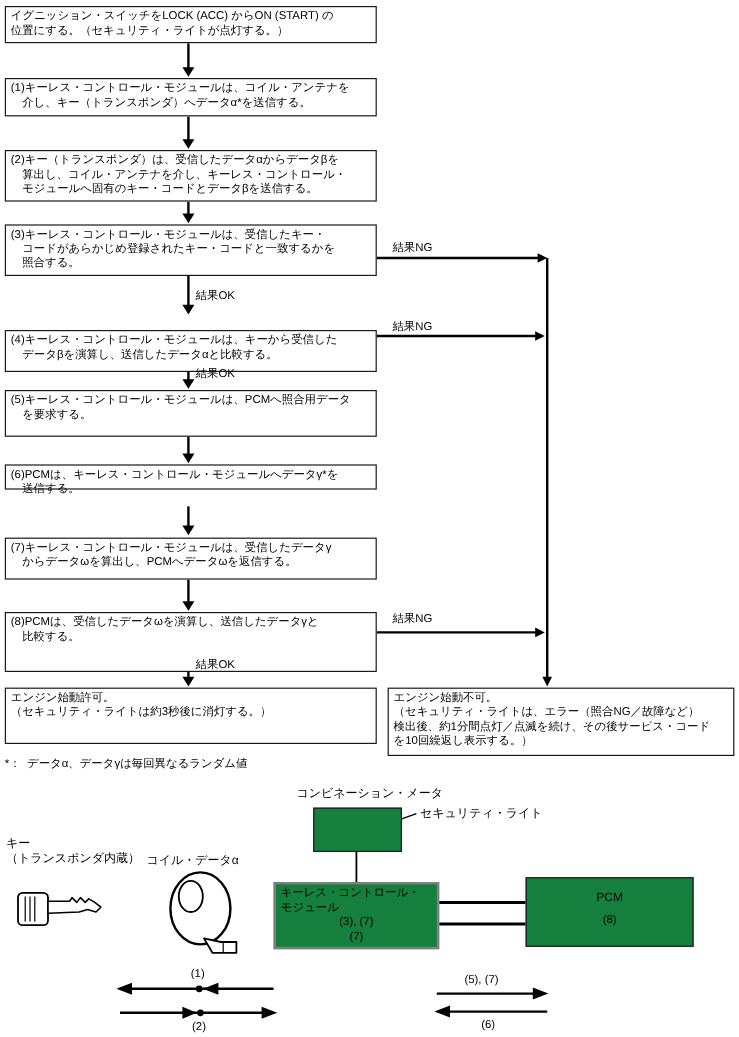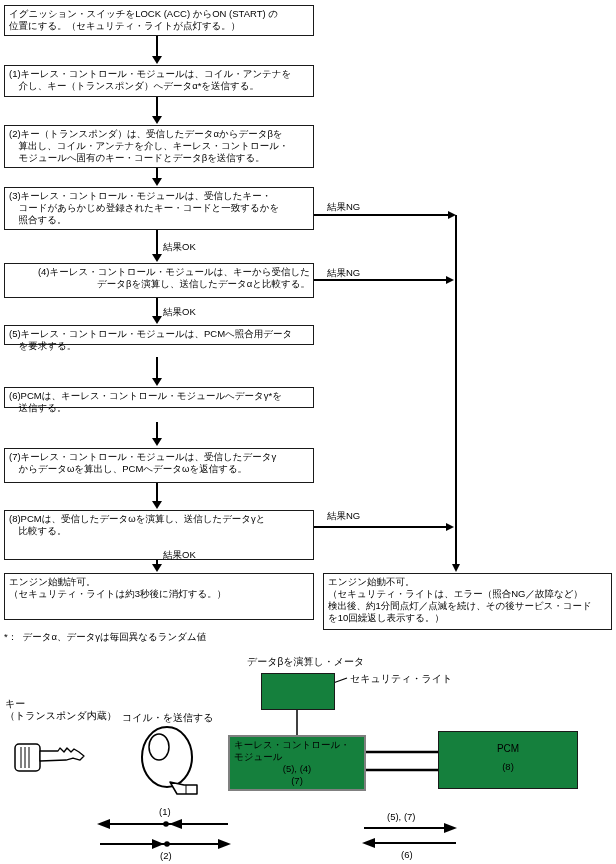--- a/index.html
+++ b/index.html
@@ -126,23 +126,23 @@
   <div class="flow-box" style="top:5px;height:31px;">イグニッション・スイッチをLOCK (ACC) からON (START) の
 位置にする。（セキュリティ・ライトが点灯する。）</div>
   <div class="flow-box" style="top:65px;height:32px;">(1)キーレス・コントロール・モジュールは、コイル・アンテナを
 　介し、キー（トランスポンダ）へデータα*を送信する。</div>
   <div class="flow-box" style="top:125px;height:43px;">(2)キー（トランスポンダ）は、受信したデータαからデータβを
 　算出し、コイル・アンテナを介し、キーレス・コントロール・
 　モジュールへ固有のキー・コードとデータβを送信する。</div>
   <div class="flow-box" style="top:187px;height:43px;">(3)キーレス・コントロール・モジュールは、受信したキー・
 　コードがあらかじめ登録されたキー・コードと一致するかを
 　照合する。</div>
-  <div class="flow-box" style="top:263px;height:35px;text-align:right;">(4)キーレス・コントロール・モジュールは、キーから受信した
+  <div class="flow-box" style="top:275px;height:35px;">(4)キーレス・コントロール・モジュールは、キーから受信した
 　データβを演算し、送信したデータαと比較する。</div>
-  <div class="flow-box" style="top:325px;height:20px;">(5)キーレス・コントロール・モジュールは、PCMへ照合用データ
+  <div class="flow-box" style="top:325px;height:39px;">(5)キーレス・コントロール・モジュールは、PCMへ照合用データ
 　を要求する。</div>
   <div class="flow-box" style="top:387px;height:21px;">(6)PCMは、キーレス・コントロール・モジュールへデータγ*を
 　送信する。</div>
   <div class="flow-box" style="top:448px;height:35px;">(7)キーレス・コントロール・モジュールは、受信したデータγ
 　からデータωを算出し、PCMへデータωを返信する。</div>
   <div class="flow-box" style="top:510px;height:50px;">(8)PCMは、受信したデータωを演算し、送信したデータγと
 　比較する。</div>
   <div class="flow-box" style="top:573px;height:47px;">エンジン始動許可。
 （セキュリティ・ライトは約3秒後に消灯する。）</div>
   <div class="flow-box side-box" style="top:573px;height:57px;">エンジン始動不可。
@@ -152,32 +152,32 @@
 
   <div class="lbl" style="left:163px;top:242px;">結果OK</div>
   <div class="lbl" style="left:163px;top:307px;">結果OK</div>
   <div class="lbl" style="left:163px;top:550px;">結果OK</div>
   <div class="lbl" style="left:327px;top:202px;">結果NG</div>
   <div class="lbl" style="left:327px;top:268px;">結果NG</div>
   <div class="lbl" style="left:327px;top:511px;">結果NG</div>
 
   <div class="lbl" style="left:4px;top:632px;">*：  データα、データγは毎回異なるランダム値</div>
 
-  <div class="lbl" style="left:247px;top:657px;font-size:10px;">データβを演算し・メータ</div>
+  <div class="lbl" style="left:247px;top:657px;font-size:10px;">コンビネーション・メータ</div>
   <div class="diag-box" style="left:261px;top:673px;width:74px;height:37px;"></div>
   <div class="lbl" style="left:350px;top:674px;font-size:10px;">セキュリティ・ライト</div>
 
   <div class="prelbl" style="left:5px;top:698px;font-size:10px;">キー
 （トランスポンダ内蔵）</div>
-  <div class="lbl" style="left:122px;top:713px;font-size:10px;">コイル・を送信する</div>
+  <div class="lbl" style="left:122px;top:713px;font-size:10px;">コイル・データα</div>
 
   <div class="diag-box" id="module-box" style="left:228px;top:735px;width:138px;height:56px;">
     <div class="mod-name">キーレス・コントロール・
 モジュール</div>
-    <div class="mod-ref">(5), (4)</div>
+    <div class="mod-ref">(3), (7)</div>
     <div class="mod-ref">(7)</div>
   </div>
 
   <div class="diag-box" id="pcm-box" style="left:438px;top:731px;width:140px;height:58px;">
     <div>PCM</div>
     <div class="pcm-ref">(8)</div>
   </div>
 
   <div class="lbl" style="left:159px;top:807px;">(1)</div>
   <div class="lbl" style="left:160px;top:851px;">(2)</div>

